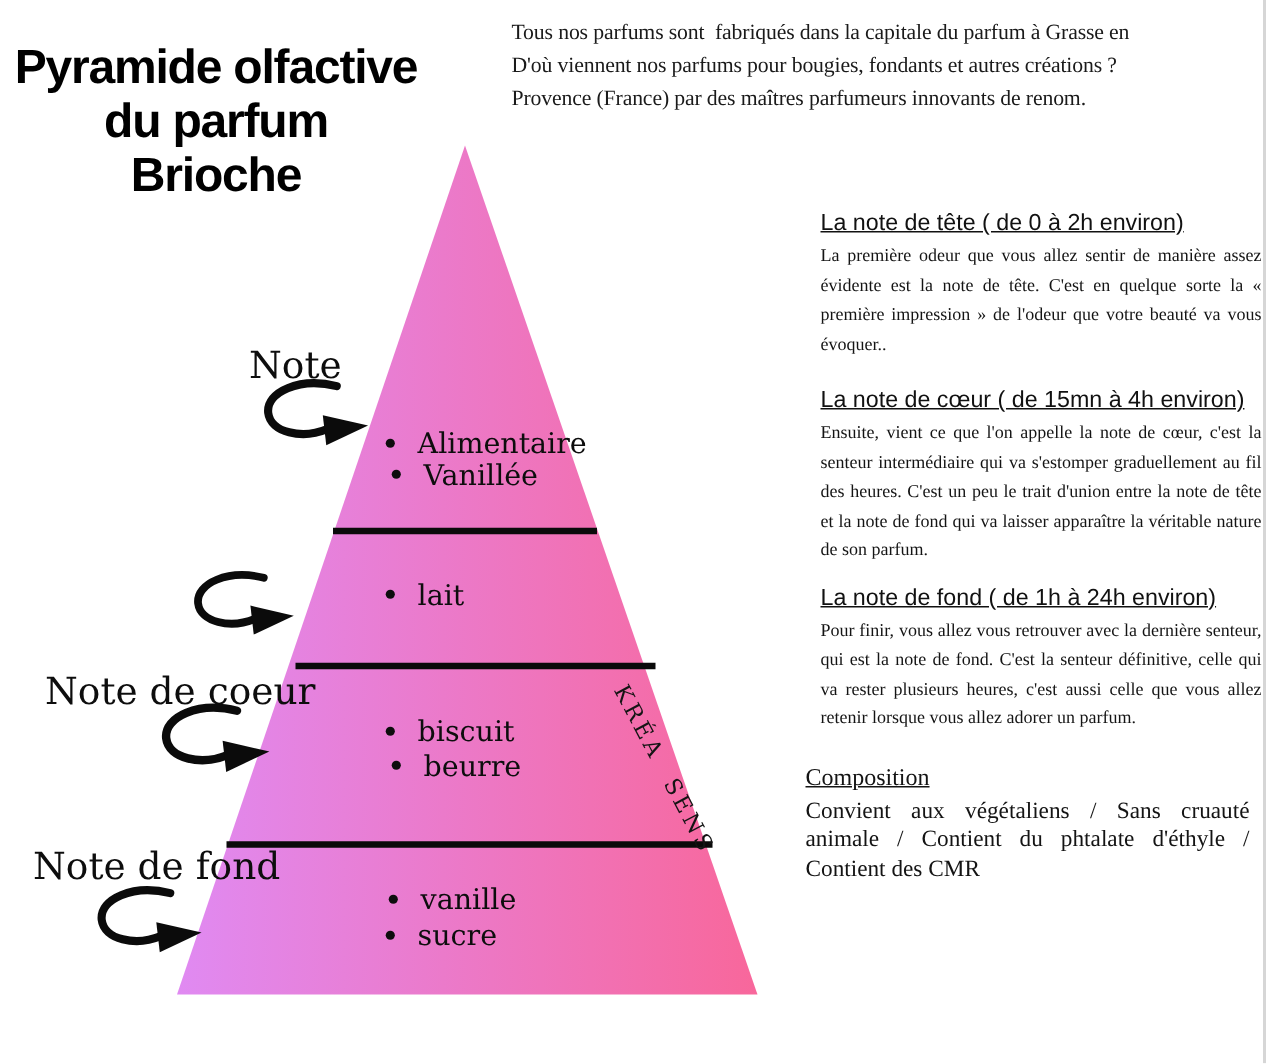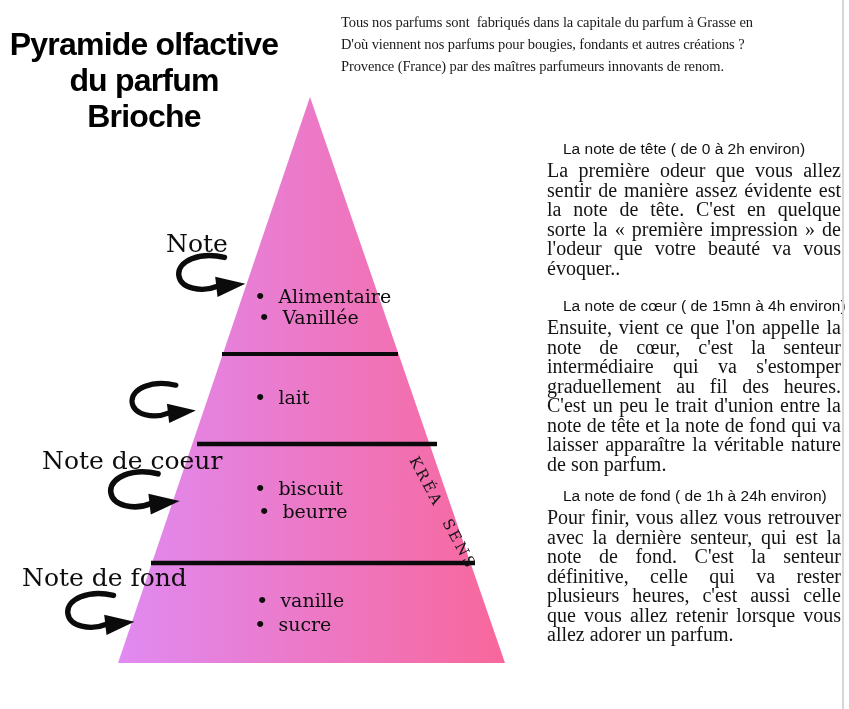--- a/index.html
+++ b/index.html
@@ -25,24 +25,24 @@
 
   
   .note-label{position:absolute;font-size:25px;color:#0d0d0d;white-space:nowrap;}
 
   
   .arrow{position:absolute;}
 
   
   .right-col{position:absolute;left:547px;top:139px;width:294px;}
   .note-heading{font-family:"Liberation Sans",sans-serif;font-size:15.5px;line-height:19px;
-                margin:0 0 3px 16px;white-space:nowrap;color:#111;}
+                text-decoration:underline;margin:0 0 3px 0;white-space:nowrap;color:#111;}
   .nh2{margin-top:18px;}
   .nh3{margin-top:12px;}
-  .note-body{font-family:"Liberation Serif",serif;font-size:20px;line-height:19.5px;
+  .note-body{font-family:"Liberation Serif",serif;font-size:12px;line-height:19.5px;
              text-align:justify;color:#141414;margin:0;}
   .composition{margin-top:20px;margin-left:-10px;}
   .comp-heading{font-family:"Liberation Serif",serif;font-size:16px;line-height:20px;
                 text-decoration:underline;margin:0 0 2px 0;color:#141414;}
   .comp-body{font-family:"Liberation Serif",serif;font-size:15.5px;line-height:19.5px;
              text-align:justify;color:#141414;margin:0;width:296px;}
 
   
   .edge-line{position:absolute;left:842px;top:0;width:2px;height:709px;background:#d6d6d6;}
 </style>
@@ -100,21 +100,21 @@
   <div class="pyr-item" style="left:256px;top:589px;">
     <span class="bullet">•</span>
     <span>vanille</span>
   </div>
   <div class="pyr-item" style="left:254px;top:613px;">
     <span class="bullet">•</span>
     <span>sucre</span>
   </div>
 
   <div class="note-label" style="left:166px;top:229px;">Note</div>
-  <div class="note-label" style="left:42px;top:446px;">Note de coeur</div>
+  <div class="note-label" style="left:30px;top:446px;">Note de coeur</div>
   <div class="note-label" style="left:22px;top:563px;">Note de fond</div>
 
   <svg class="arrow" style="left:170px;top:252px;" width="78" height="48" viewBox="0 0 100 62">
     <path d="M70 7 C 38 -1, 9 12, 11 30 C 13 47, 40 53, 62 44" fill="none" stroke="#0b0b0b" stroke-width="7" stroke-linecap="round"></path>
     <polygon points="58,32 97,41 61,58" fill="#0b0b0b"></polygon>
   </svg>
   <svg class="arrow" style="left:122px;top:380px;" width="78" height="46" viewBox="0 0 100 62">
     <path d="M70 7 C 38 -1, 9 12, 11 30 C 13 47, 40 53, 62 44" fill="none" stroke="#0b0b0b" stroke-width="7" stroke-linecap="round"></path>
     <polygon points="58,32 97,41 61,58" fill="#0b0b0b"></polygon>
   </svg>
@@ -130,17 +130,21 @@
   <div class="right-col">
     <p class="note-heading">La note de tête ( de 0 à 2h environ)</p>
     <p class="note-body">La première odeur que vous allez sentir de manière assez évidente est la note de tête. C'est en quelque sorte la « première impression » de l'odeur que votre beauté va vous évoquer..</p>
 
     <p class="note-heading nh2">La note de cœur ( de 15mn à 4h environ)</p>
     <p class="note-body">Ensuite, vient ce que l'on appelle la note de cœur, c'est la senteur intermédiaire qui va s'estomper graduellement au fil des heures. C'est un peu le trait d'union entre la note de tête et la note de fond qui va laisser apparaître la véritable nature de son parfum.</p>
 
     <p class="note-heading nh3">La note de fond ( de 1h à 24h environ)</p>
     <p class="note-body">Pour finir, vous allez vous retrouver avec la dernière senteur, qui est la note de fond. C'est la senteur définitive, celle qui va rester plusieurs heures, c'est aussi celle que vous allez retenir lorsque vous allez adorer un parfum.</p>
 
+    <div class="composition">
+      <p class="comp-heading">Composition</p>
+      <p class="comp-body">Convient aux végétaliens / Sans cruauté animale / Contient du phtalate d'éthyle / Contient des CMR</p>
+    </div>
   </div>
 
   <div class="edge-line"></div>
 
 </div>
 
 </body></html>

